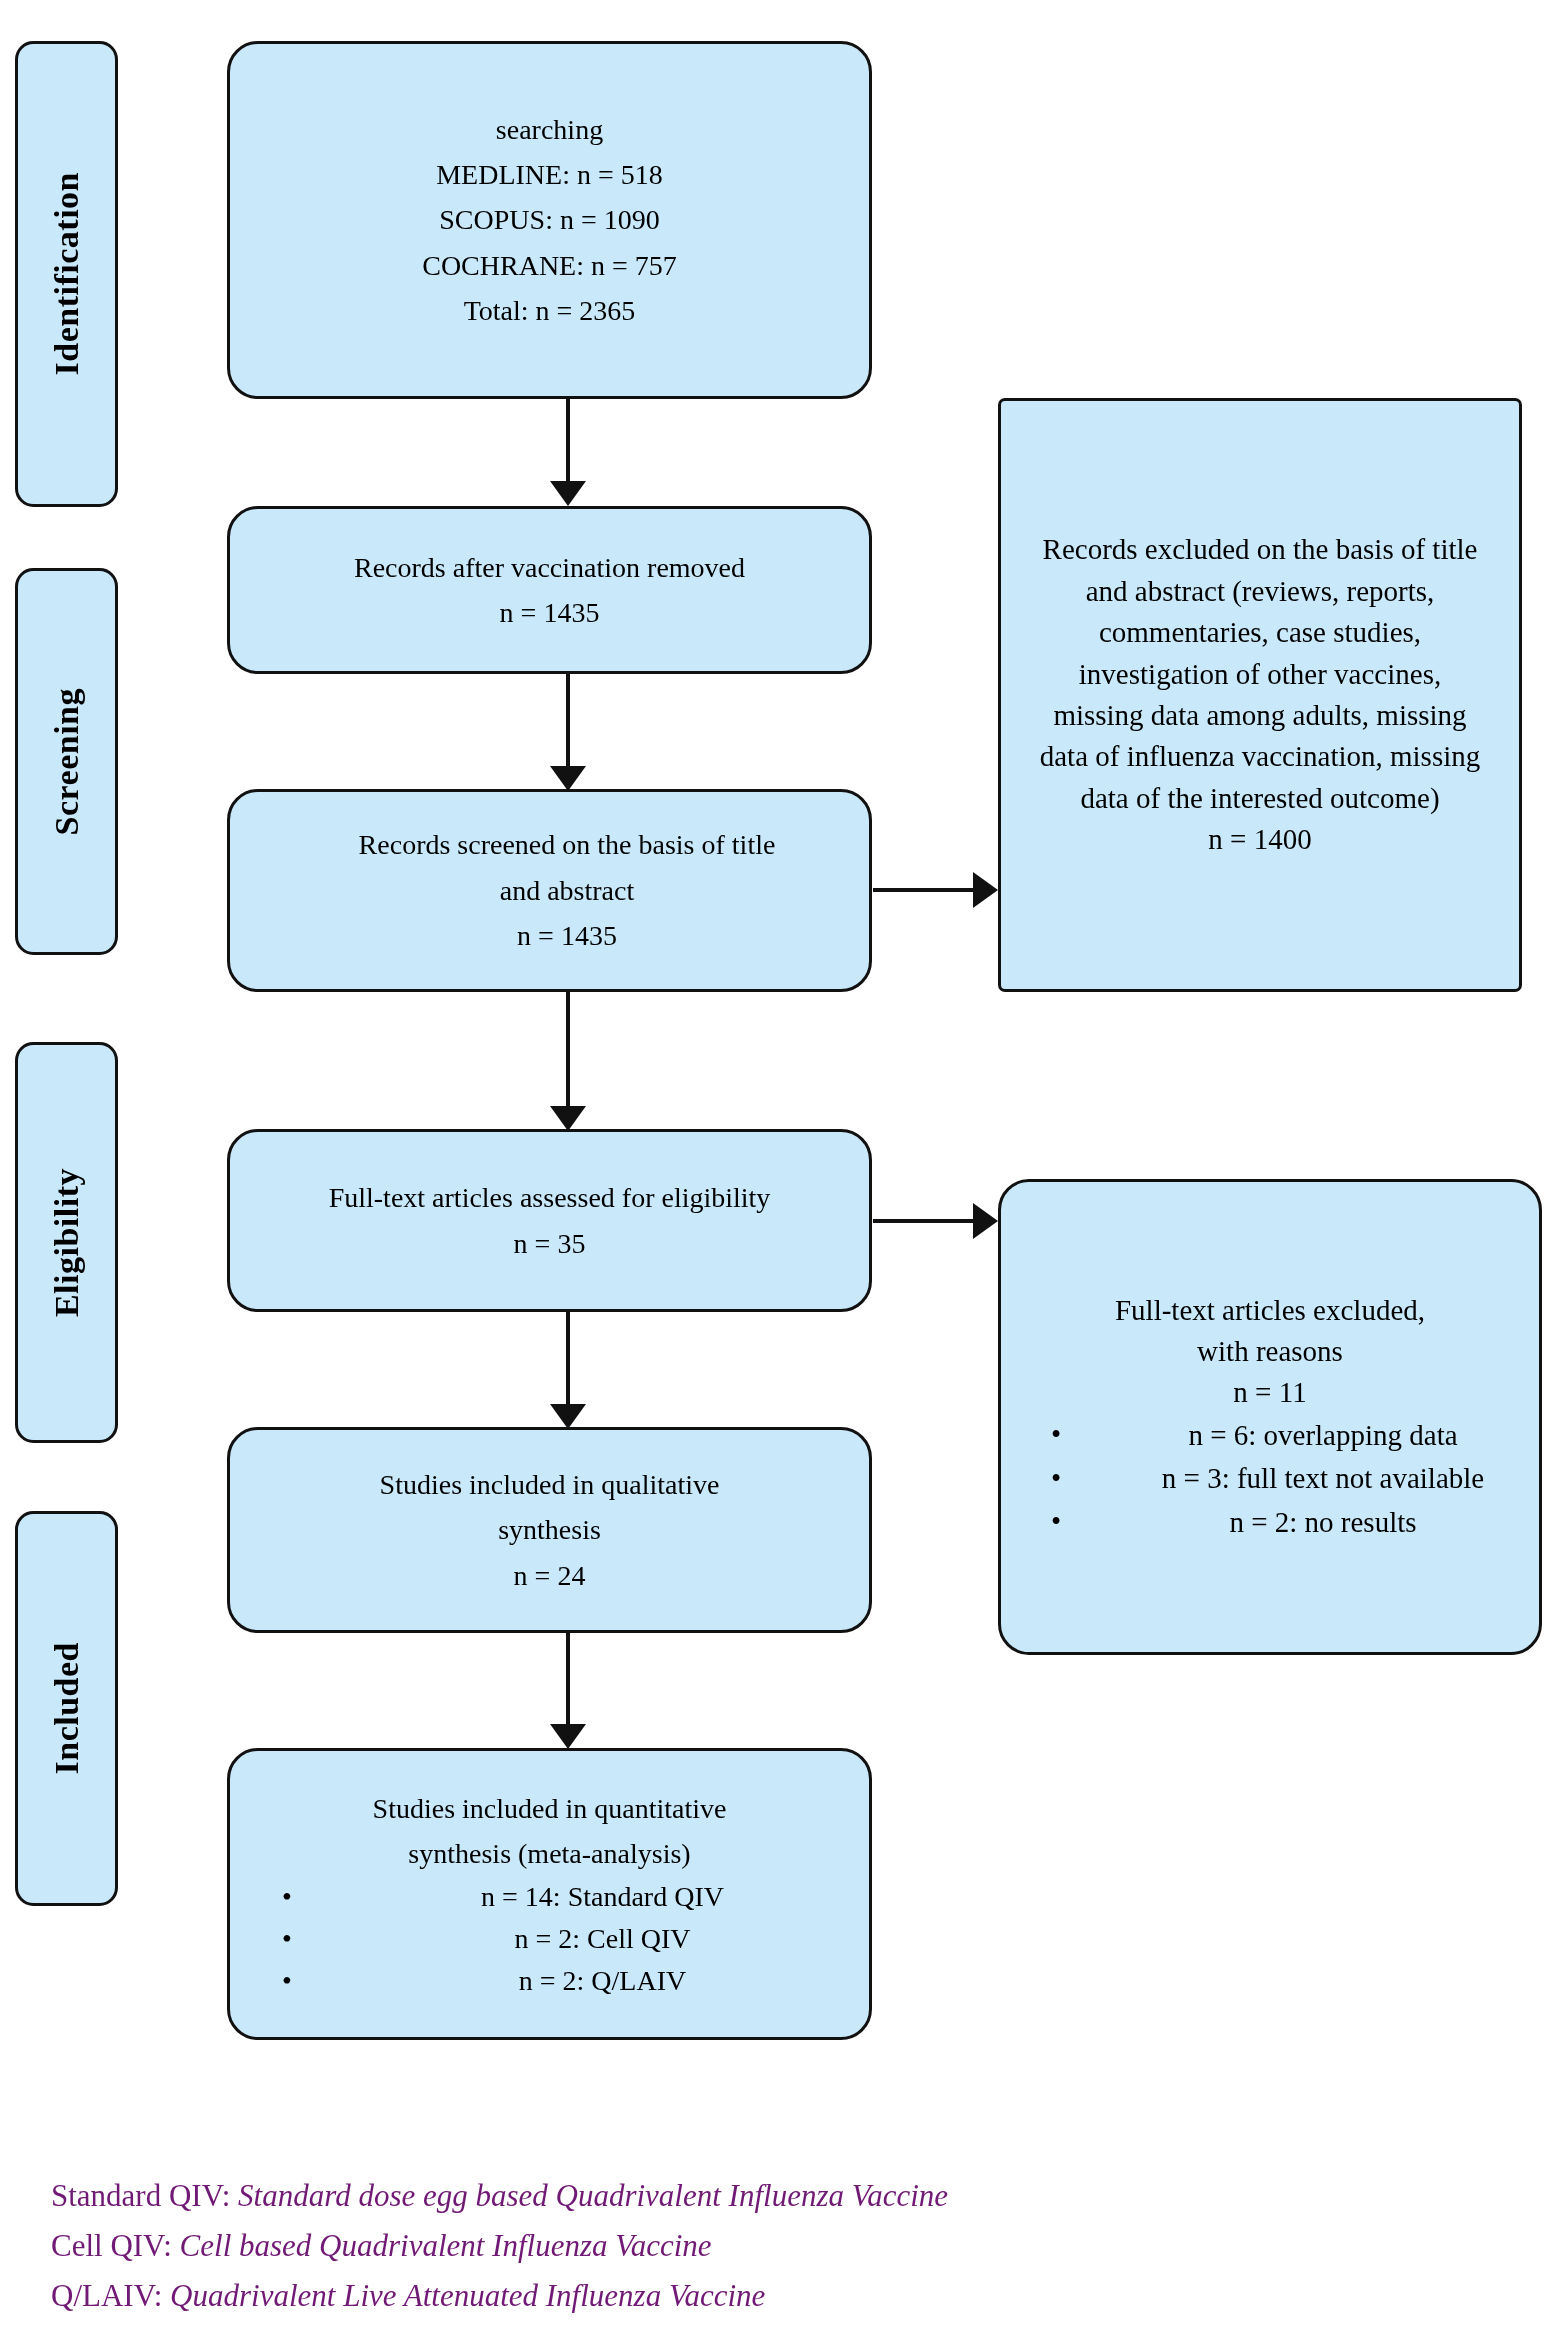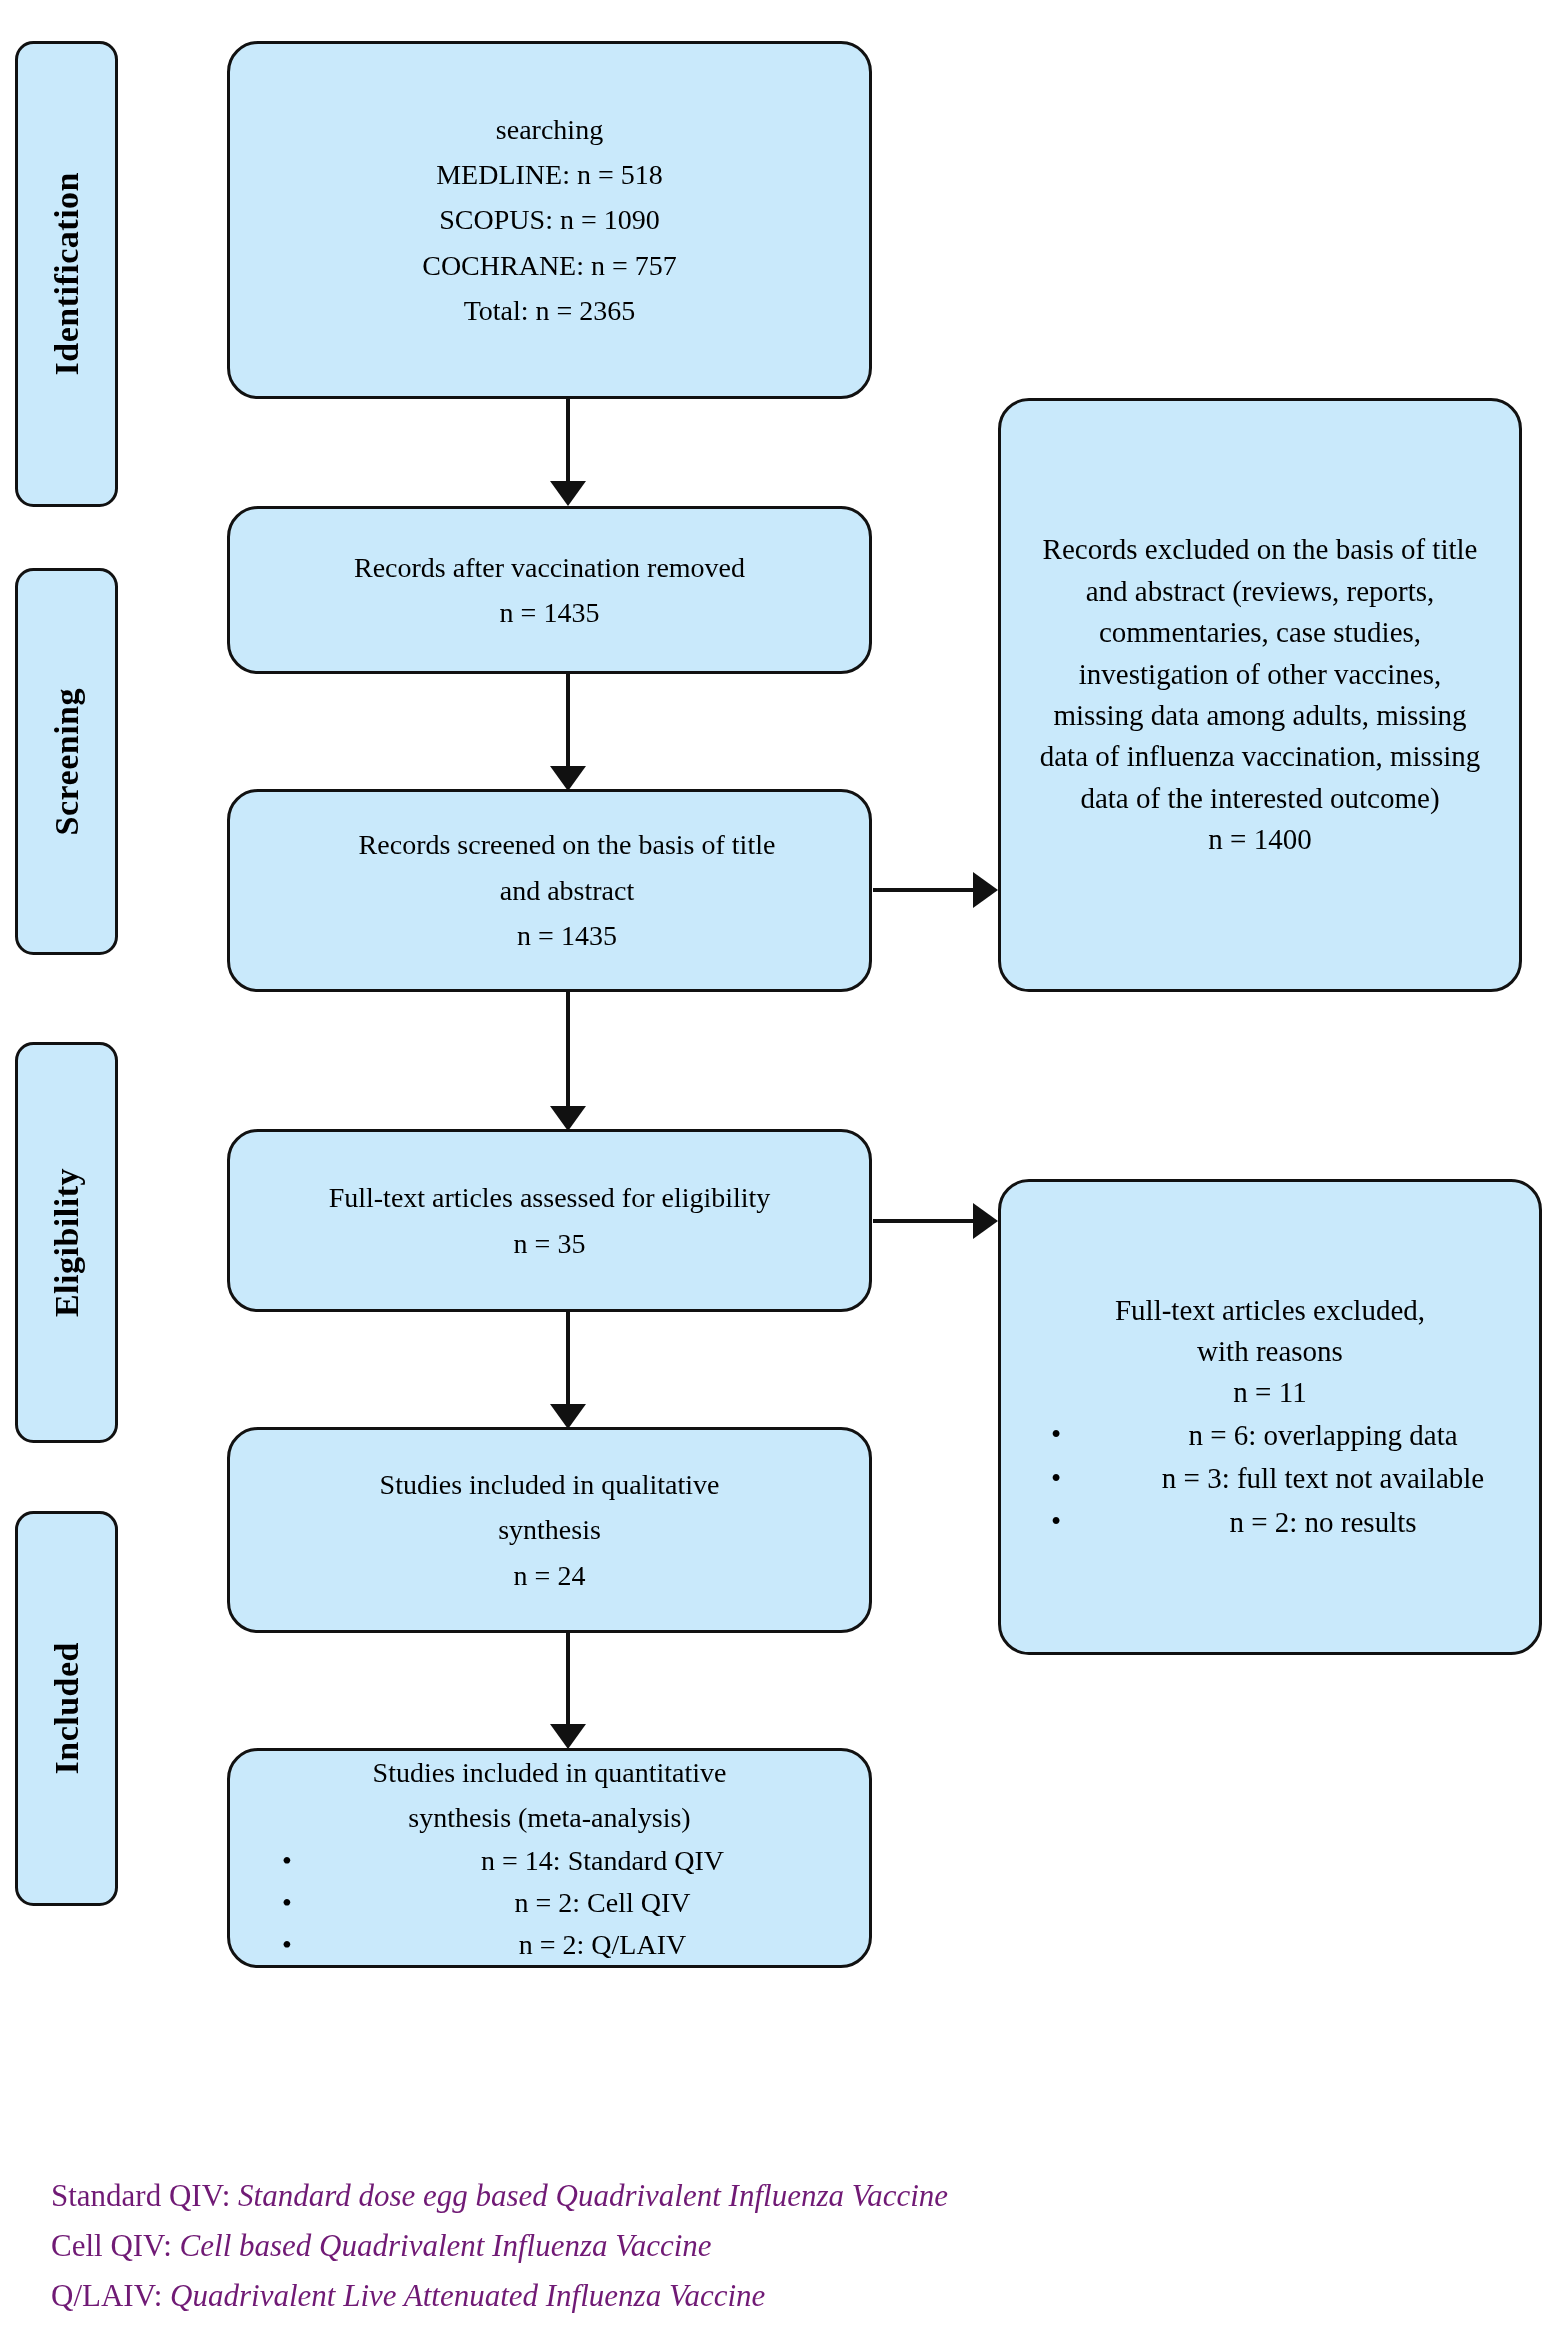--- a/index.html
+++ b/index.html
@@ -217,31 +217,31 @@
 
   <div class="box mid" style="left:227px; top:1427px; width:645px; height:206px;">
     <span class="line">Studies included in qualitative</span>
     <span class="line">synthesis</span>
     <span class="line">n = 24</span>
   </div>
 
   <div class="vline" style="left:566px; top:1633px; height:95px;"></div>
   <div class="arrow-down" style="left:550px; top:1724px;"></div>
 
-  <div class="box mid" style="left:227px; top:1748px; width:645px; height:220px;">
+  <div class="box mid" style="left:227px; top:1748px; width:645px; height:292px;">
     <span class="line">Studies included in quantitative</span>
     <span class="line">synthesis (meta-analysis)</span>
     <ul class="bullets">
       <li>n = 14: Standard QIV</li>
       <li>n = 2: Cell QIV</li>
       <li>n = 2:  Q/LAIV</li>
     </ul>
   </div>
 
-  <div class="box right-box wrap" style="left:998px; top:398px; width:524px; height:594px; padding:18.4px 30px;">
+  <div class="box right-box wrap" style="left:998px; top:398px; width:524px; height:594px; padding:18.4px 30px;border-radius:7px;">
     <span class="line">Records excluded on the basis of title and abstract (reviews, reports, commentaries, case studies, investigation of other vaccines, missing data among adults, missing data of influenza vaccination, missing data of the interested outcome)</span>
     <span class="line">n = 1400</span>
   </div>
 
   <div class="box right-box" style="left:998px; top:1179px; width:544px; height:476px;">
     <span class="line">Full-text articles excluded,</span>
     <span class="line">with reasons</span>
     <span class="line">n = 11</span>
     <ul class="bullets">
       <li>n = 6: overlapping data</li>

